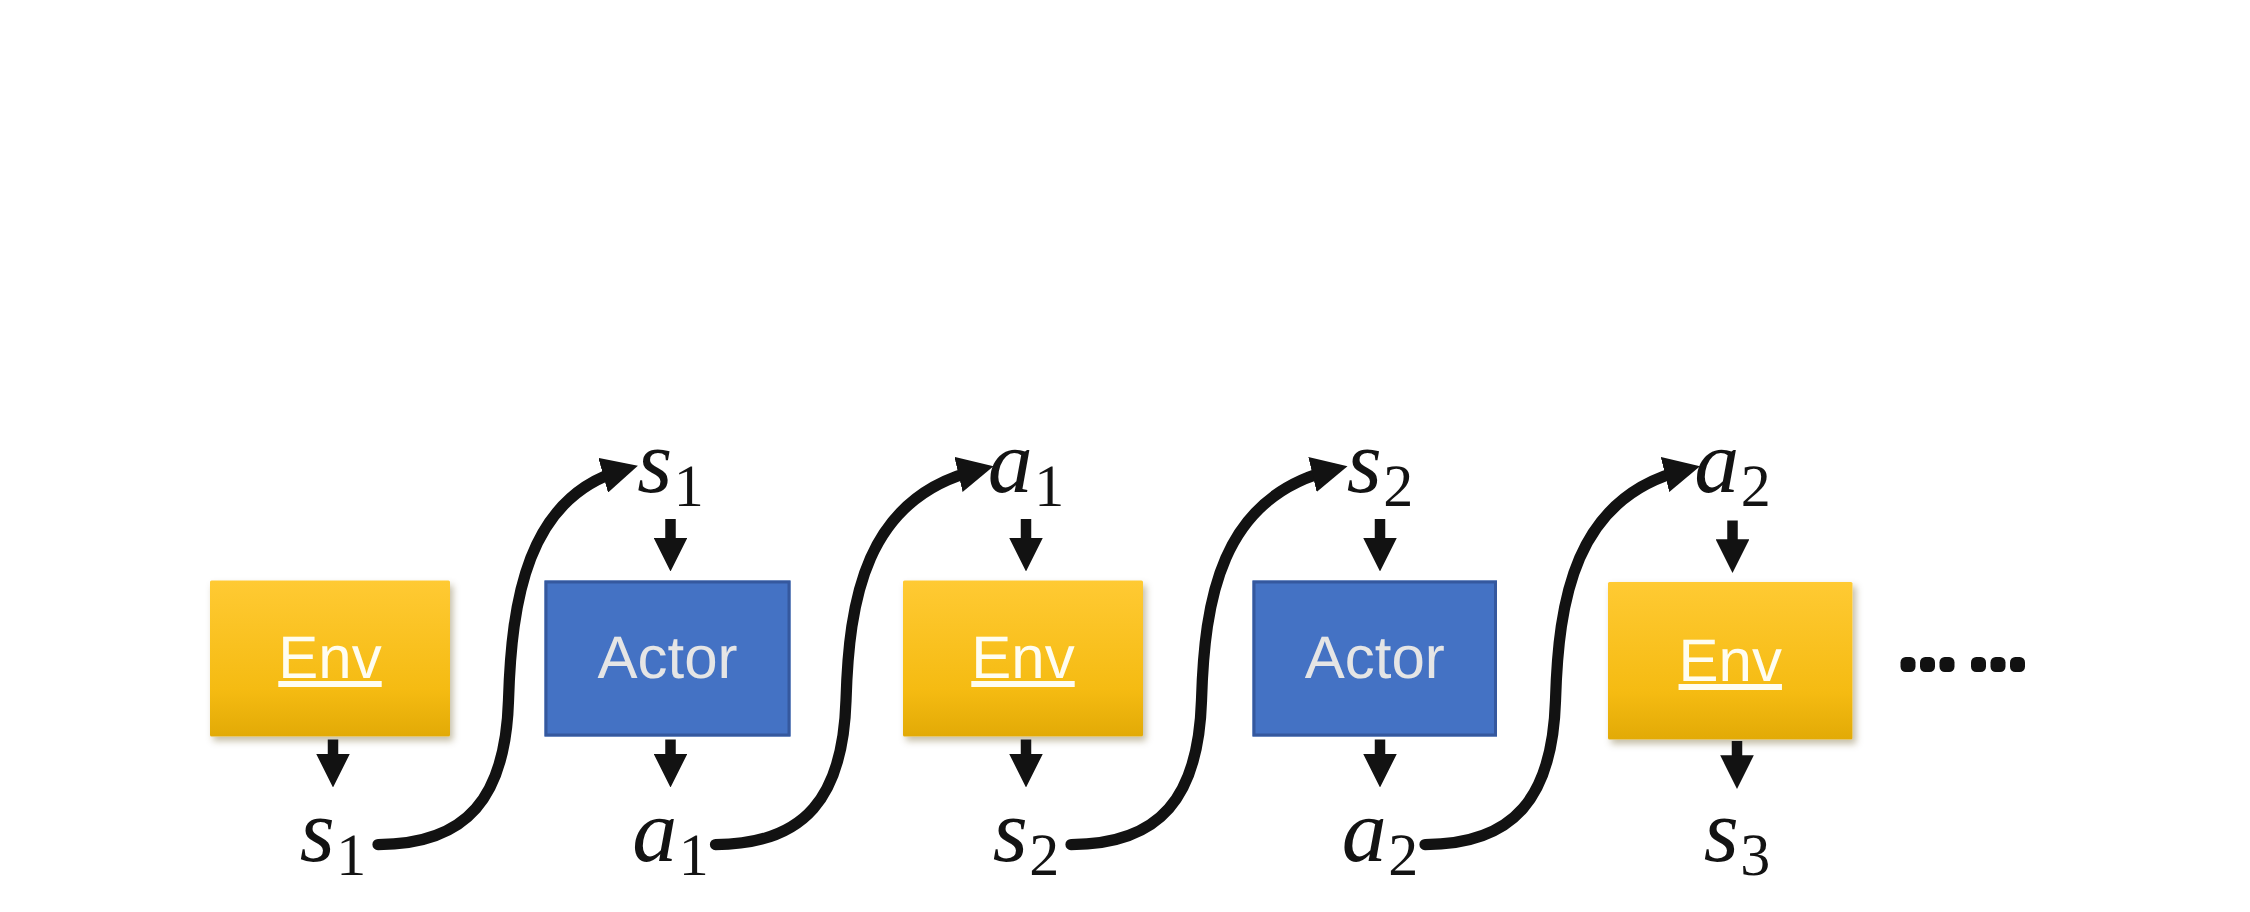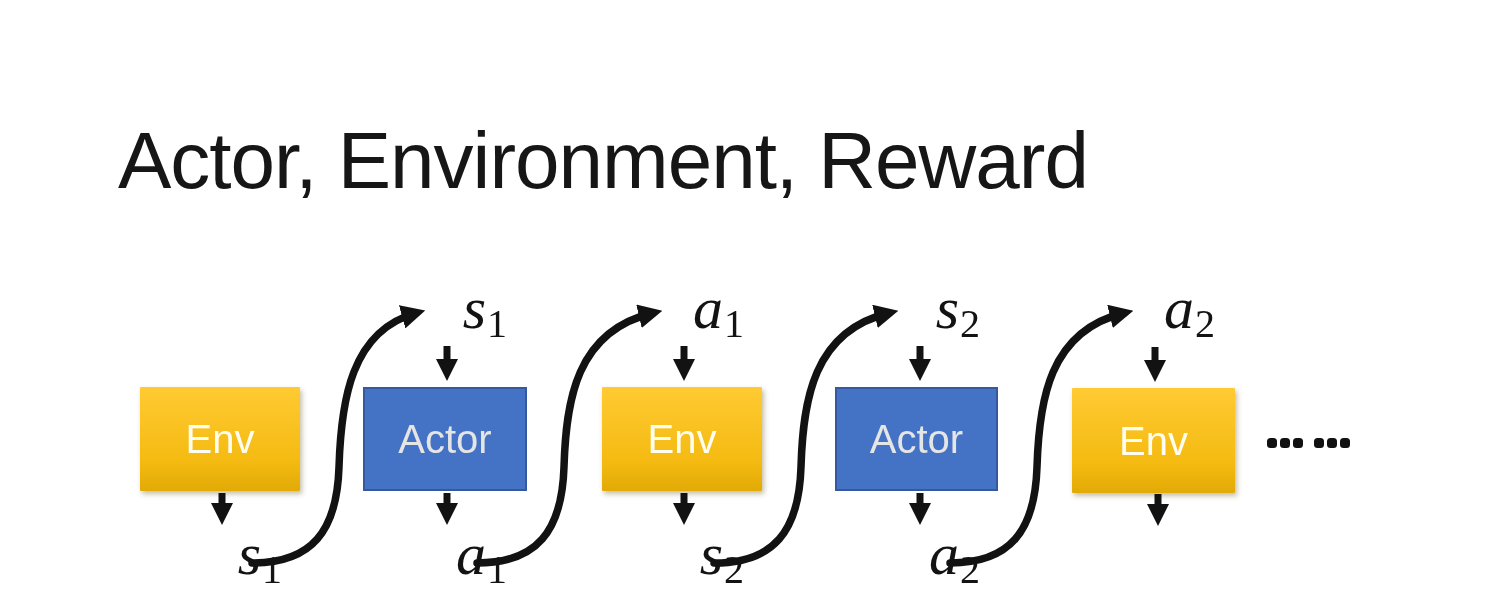--- a/index.html
+++ b/index.html
@@ -29,30 +29,31 @@
     justify-content: center;
     box-sizing: border-box;
     font-size: 40px;
     line-height: 1;
   }
   .box.env {
     background: linear-gradient(180deg, #FFCA33 0%, #F5BB12 70%, #E2AA06 100%);
     color: #FFFDF0;
     box-shadow: 2px 3px 5px rgba(90, 70, 0, 0.35);
     border-radius: 1px;
+    text-decoration: underline;
   }
   .box.actor {
     background: #4472C4;
     border: 2px solid #35589E;
     color: #e5e5e5;
   }
   .math-label {
     position: absolute;
     width: 120px;
-    text-align: right;
+    text-align: center;
     font-family: "Liberation Serif", serif;
     font-size: 60px;
     line-height: 60px;
     color: #131313;
     white-space: nowrap;
   }
   .math-label .base { font-style: italic; }
   .math-label sub {
     font-size: 40px;
     font-style: normal;
@@ -80,21 +81,20 @@
     border-radius: 3.5px;
     background: #111111;
   }
   .dot:nth-child(4) { margin-left: 8px; }
 </style>
 </head>
 <body>
 
 <div id="slide">
 
-  <div class="title">Actor, Environment, Reward</div>
 
   <div class="box env" style="left:140px;  top:387px; width:160px; height:104px;">
     <span>Env</span>
   </div>
   <div class="box actor" style="left:363px;  top:387px; width:164px; height:104px;">
     <span>Actor</span>
   </div>
   <div class="box env" style="left:602px;  top:387px; width:160px; height:104px;">
     <span>Env</span>
   </div>
@@ -123,20 +123,23 @@
   </div>
   <div class="math-label" style="left:387px;  top:524px;">
     <span class="base">a</span><sub>1</sub>
   </div>
   <div class="math-label" style="left:624px;  top:524px;">
     <span class="base">s</span><sub>2</sub>
   </div>
   <div class="math-label" style="left:860px;  top:524px;">
     <span class="base">a</span><sub>2</sub>
   </div>
+  <div class="math-label" style="left:1098px; top:524px;">
+    <span class="base">s</span><sub>3</sub>
+  </div>
 
   <div class="dots" role="img" aria-label="……">
     <span class="dot"></span>
     <span class="dot"></span>
     <span class="dot"></span>
     <span class="dot"></span>
     <span class="dot"></span>
     <span class="dot"></span>
   </div>
 

